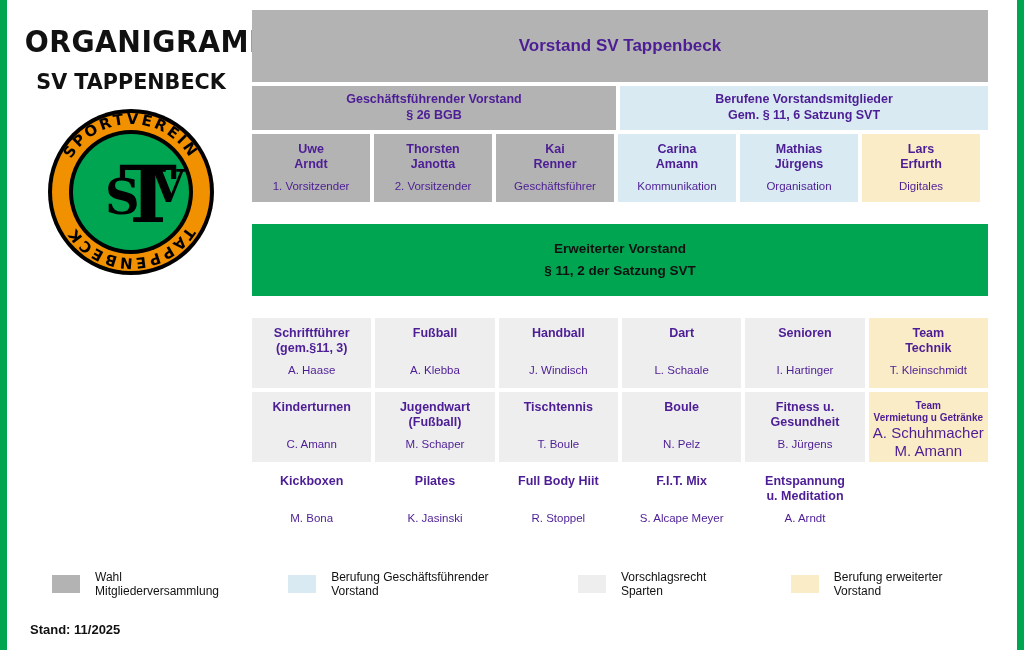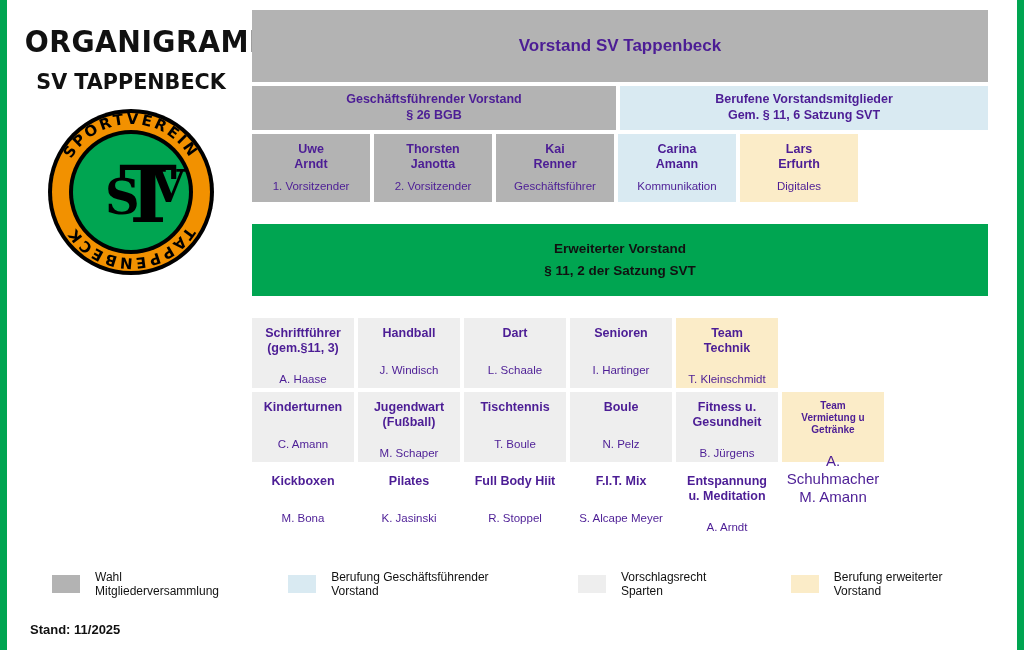--- a/index.html
+++ b/index.html
@@ -142,29 +142,28 @@
     justify-content: center;
     font-weight: bold;
     font-size: 13.5px;
     line-height: 1.6;
   }
 
   .spartes {
     margin-top: 22px;
   }
   .cell {
-    width: 102px;
+    width: 136px;
     height: 70px;
     box-sizing: border-box;
     display: flex;
     flex-direction: column;
     align-items: center;
     justify-content: space-between;
     padding: 8px 3px 10px 3px;
-    gap: 17px;
   }
   .cell .title {
     font-weight: bold;
     font-size: 12.5px;
     line-height: 1.18;
   }
   .cell .name {
     font-size: 11.5px;
     line-height: 1.2;
   }
@@ -269,40 +268,49 @@
       <div class="box b-grey person">
         <div class="nm"><span>Kai</span></div>
         <div class="nm"><span>Renner</span></div>
         <div class="role">Geschäftsführer</div>
       </div>
       <div class="box b-blue person">
         <div class="nm"><span>Carina</span></div>
         <div class="nm"><span>Amann</span></div>
         <div class="role">Kommunikation</div>
       </div>
+      <div class="box b-blue person">
+        <div class="nm"><span>Mathias</span></div>
+        <div class="nm"><span>Jürgens</span></div>
+        <div class="role">Organisation</div>
+      </div>
       <div class="box b-cream person">
         <div class="nm"><span>Lars</span></div>
         <div class="nm"><span>Erfurth</span></div>
         <div class="role">Digitales</div>
       </div>
     </div>
 
     <div class="box b-green erw">
       <div>Erweiterter Vorstand</div>
       <div>§ 11, 2 der Satzung SVT</div>
     </div>
 
     <div class="spartes">
 
       <div class="row">
         <div class="box b-lgrey cell">
           <div class="title">Schriftführer<br>(gem.§11, 3)</div>
           <div class="name">A. Haase</div>
         </div>
         <div class="box b-lgrey cell">
+          <div class="title">Fußball</div>
+          <div class="name">A. Klebba</div>
+        </div>
+        <div class="box b-lgrey cell">
           <div class="title">Handball</div>
           <div class="name">J. Windisch</div>
         </div>
         <div class="box b-lgrey cell">
           <div class="title">Dart</div>
           <div class="name">L. Schaale</div>
         </div>
         <div class="box b-lgrey cell">
           <div class="title">Senioren</div>
           <div class="name">I. Hartinger</div>

